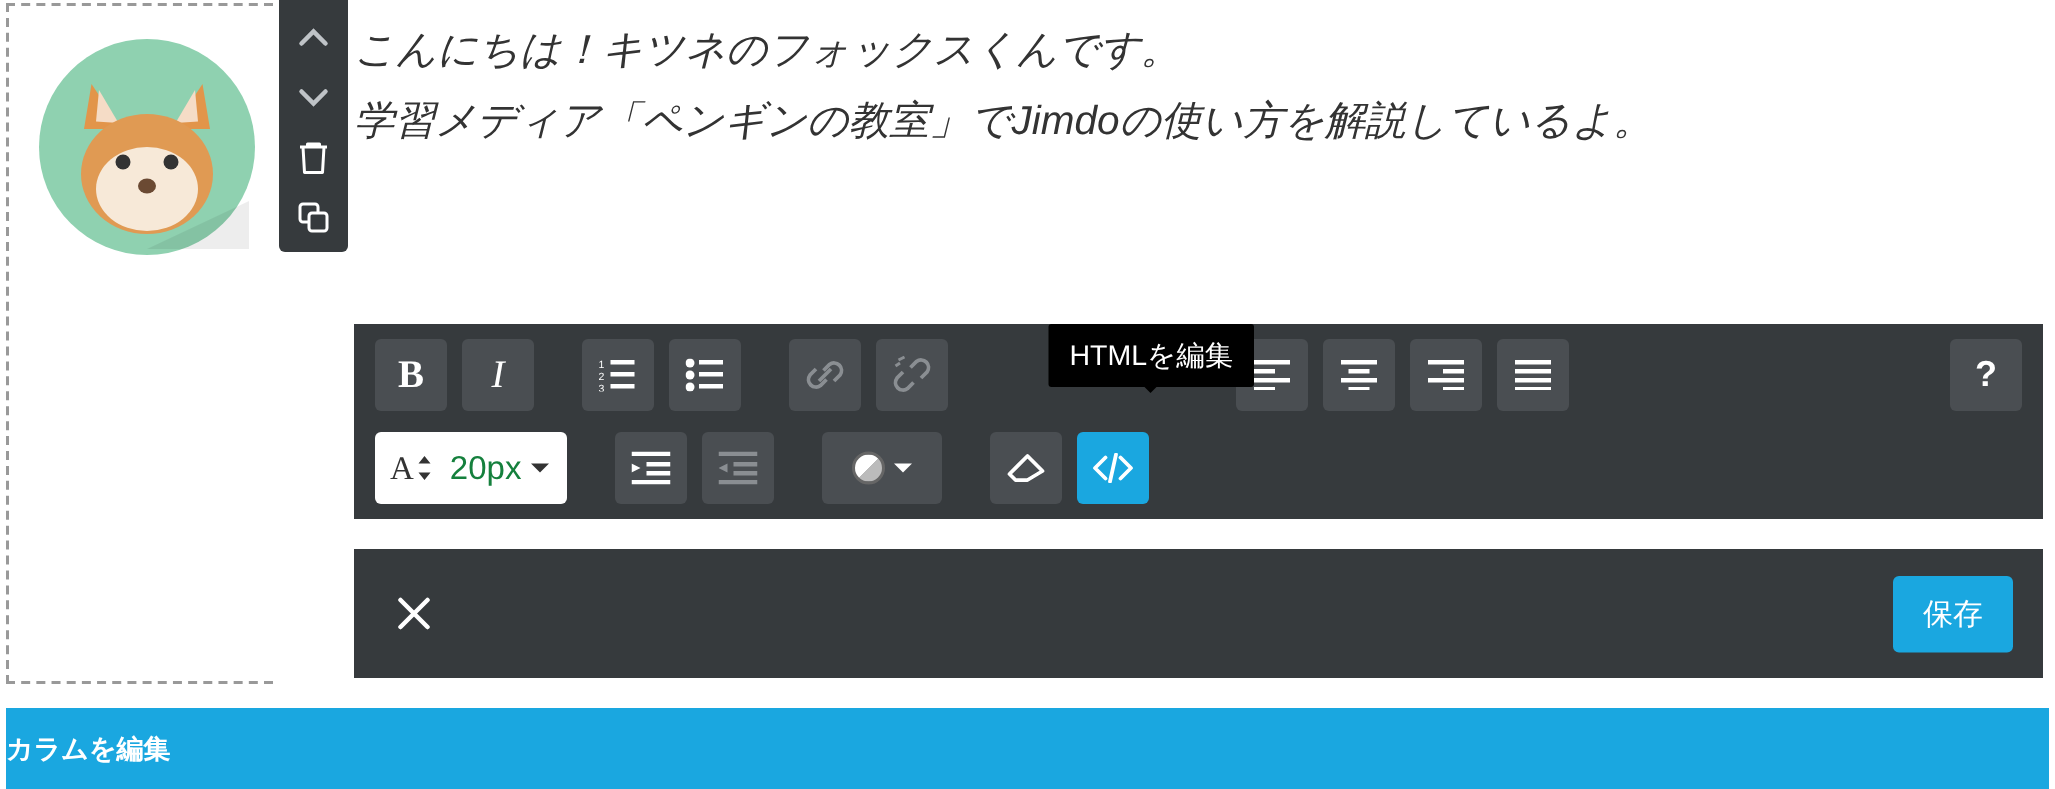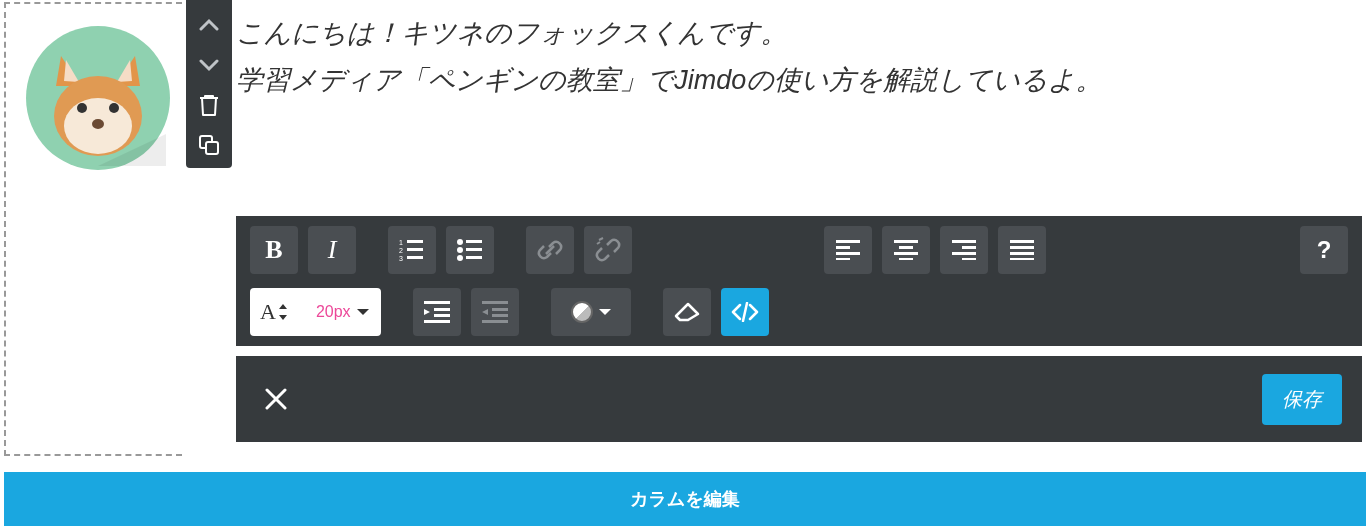--- a/index.html
+++ b/index.html
@@ -137,49 +137,48 @@
     border-radius: 4px;
     cursor: pointer;
     gap: 6px;
   }
   .font-picker .ai {
     font-family: Georgia, serif;
     font-size: 22px;
     color: #333;
     display:inline-flex; align-items:center; gap:2px;
   }
-  .font-picker .sz { font-size: 16px; color: #ec4899; margin-left:22px;}
+  .font-picker .sz { font-size: 22px; color: #15803d; margin-left:6px;}
   .tri-down {
     width:0;height:0;border:6px solid transparent;border-top-color:#333;margin-top:6px;
   }
 
   .color-swatch {
     width: 22px; height: 22px;
     background: linear-gradient(135deg,#fff 50%,#bbb 50%);
     border-radius: 50%;
     border: 2px solid #666;
   }
   .picker-caret {
     width:0;height:0;border:6px solid transparent;border-top-color:#fff;margin-top:6px;margin-left:6px;
   }
   .color-btn { width: 80px; display:inline-flex;align-items:center;justify-content:center; }
 
   
   .action-bar {
     position: absolute;
     left: 236px;
     right: 8px;
-    top: 356px;
+    top: 366px;
     background: #363a3d;
     height: 86px;
     display: flex;
     align-items: center;
     padding: 0 20px;
     justify-content: space-between;
-    font-style: italic;
   }
   .close-x {
     color: #fff;
     font-size: 24px;
     cursor: pointer;
     width: 40px; height:40px;display:flex;align-items:center;justify-content:center;
   }
   .save-btn {
     background: #1aa7e0;
     color: #fff;
@@ -193,21 +192,20 @@
   .column-bar {
     position: absolute;
     left: 4px;
     right: 4px;
     bottom: 0;
     height: 54px;
     background: #1aa7e0;
     color: #fff;
     display: flex;
     align-items: center;
-    justify-content: center;
     font-size: 18px;
     font-weight: 600;
     cursor: pointer;
   }
 
   svg { display: block; }
 </style>
 </head>
 <body>
 
@@ -248,20 +246,21 @@
       <rect x="2" y="2" width="12" height="12" rx="2" stroke="#fff" stroke-width="2" fill="none"></rect>
       <rect x="8" y="8" width="12" height="12" rx="2" stroke="#fff" stroke-width="2" fill="#363a3d"></rect>
     </svg>
   </div>
 </div>
 
 <div class="text-area">こんにちは！キツネのフォックスくんです。
 学習メディア「ペンギンの教室」でJimdoの使い方を解説しているよ。</div>
 
 <div class="toolbar-wrap">
+  <div class="tooltip">HTMLを編集</div>
 
   <div class="toolbar-row">
     <div class="tbtn">
         <span style="font-family:Georgia,serif;font-weight:bold;font-size:26px">B</span>
       </div>
     <div class="tbtn">
         <span style="font-family:Georgia,serif;font-style:italic;font-size:26px">I</span>
       </div>
     <div class="group-sep"></div>
     <div class="tbtn">

